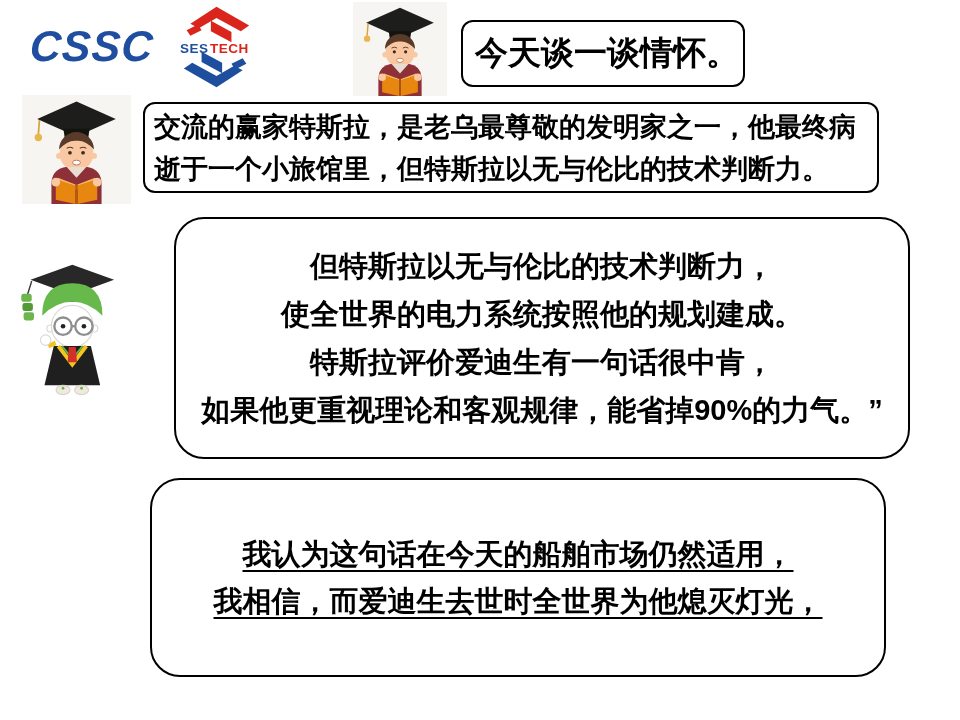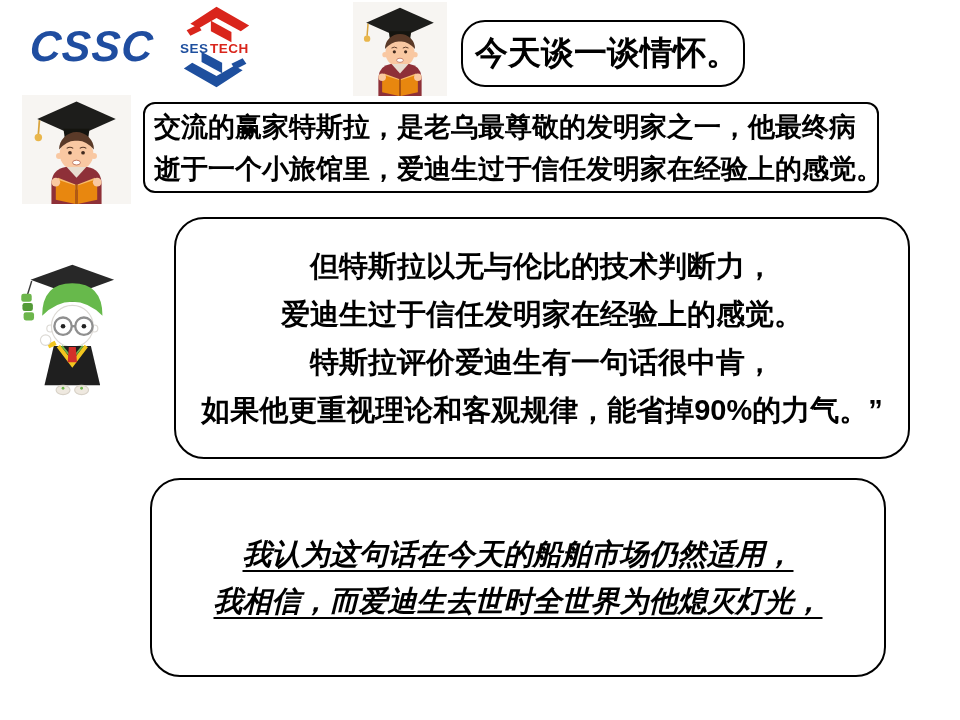--- a/index.html
+++ b/index.html
@@ -12,37 +12,37 @@
   .brand-cssc {
     left:30px; top:22px; font-size:43px; font-weight:bold; font-style:italic;
     letter-spacing:1px; transform:skewX(-4deg); white-space:nowrap;
   }
   .callout {
     position:absolute; box-sizing:border-box; background:#ffffff;
     border:2.5px solid #000000; font-weight:bold; color:#000; overflow:hidden;
   }
   .callout .line { white-space:nowrap; }
   .intro-box {
-    left:461px; top:20px; width:284px; height:67px; border-radius:24px;
+    left:461px; top:20px; width:284px; height:67px; border-radius:12px;
     display:flex; align-items:center; padding-left:12px; font-size:33px;
   }
   .fact-box {
     left:143px; top:102px; width:736px; height:91px; border-radius:12px;
     display:flex; flex-direction:column; justify-content:center;
     padding:0 9px; font-size:27px; line-height:42px; text-align:left;
   }
   .quote-box {
     left:150px; top:217px; width:736px; height:242px; border-radius:30px;
     display:flex; flex-direction:column; justify-content:center;
     font-size:29px; line-height:48px; text-align:center;margin-left:24px;
   }
   .concl-box {
     left:150px; top:478px; width:736px; height:199px; border-radius:30px;
     display:flex; flex-direction:column; justify-content:center;
-    font-size:29px; line-height:47px; text-align:center;font-style:italic;
+    font-size:29px; line-height:47px; text-align:center;
   }
   .concl-box .line {
     text-decoration:underline; text-decoration-thickness:2px; text-underline-offset:6px;
   }
   .grad-top  { left:350px; top:2px;   width:100px; height:94px; }
   .grad-left { left:20px;  top:95px;  width:113px; height:109px; }
   .green-kid { left:12px;  top:262px; width:116px; height:140px; }
   .sestech   { left:168px; top:5px;   width:97px;  height:84px; }
   svg { display:block; }
   .sestech text { font-family:"Liberation Sans",sans-serif; font-weight:bold; font-size:14.5px; letter-spacing:.5px; }
@@ -120,21 +120,21 @@
     <polygon points="67,76 51,82 51,87 67,81" fill="#f7bc6b"></polygon>
     <polygon points="31,77 49,83 49,100 31,96" fill="#e8870f"></polygon>
     <polygon points="69,77 51,83 51,100 69,96" fill="#e8870f"></polygon>
     <rect x="49.2" y="82" width="1.6" height="18" fill="#b05f07"></rect>
     <circle cx="31" cy="80" r="4" fill="#f9c8a2"></circle>
     <circle cx="69" cy="80" r="4" fill="#f9c8a2"></circle>
   </svg>
 
   <div class="callout fact-box">
     <div class="line">交流的赢家特斯拉，是老乌最尊敬的发明家之一，他最终病</div>
-    <div class="line">逝于一个小旅馆里，爱迪生过于信任发明家在经验上的感觉。</div>
+    <div class="line">逝于一个小旅馆里，但特斯拉以无与伦比的技术判断力。</div>
   </div>
 
   <svg class="abs green-kid" viewBox="0 0 100 120">
     <polygon points="52,2 88,15 52,28 16,15" fill="#282828"></polygon>
     <polygon points="42,22 62,22 60,34 44,34" fill="#1c1c1c"></polygon>
     <path d="M17,16 L13,29" stroke="#3a3a3a" stroke-width="1.2" fill="none"></path>
     <rect x="8" y="27" width="9" height="7" rx="2" fill="#6db64c"></rect>
     <rect x="9" y="35" width="9" height="7" rx="2" fill="#539a37"></rect>
     <rect x="10" y="43" width="9" height="7" rx="2" fill="#6db64c"></rect>
     <path d="M26,46 Q26,18 52,18 Q78,18 78,46 Q66,34 52,34 Q38,34 26,46 Z" fill="#67b94b"></path>
@@ -153,21 +153,21 @@
     <rect x="31" y="69" width="7" height="4" fill="#f2c61f" transform="rotate(-25 34 71)"></rect>
     <circle cx="29" cy="67" r="4.5" fill="#ffffff" stroke="#dcd9d4" stroke-width="1"></circle>
     <ellipse cx="44" cy="110" rx="6" ry="4" fill="#efe9e0" stroke="#d8d2c8" stroke-width="1"></ellipse>
     <ellipse cx="60" cy="110" rx="6" ry="4" fill="#efe9e0" stroke="#d8d2c8" stroke-width="1"></ellipse>
     <circle cx="44" cy="108.5" r="1.2" fill="#6db64c"></circle>
     <circle cx="60" cy="108.5" r="1.2" fill="#6db64c"></circle>
   </svg>
 
   <div class="callout quote-box">
     <div class="line">但特斯拉以无与伦比的技术判断力，</div>
-    <div class="line">爱迪生过于信任发明家在经验上的感觉。</div>
+    <div class="line">使全世界的电力系统按照他的规划建成。</div>
     <div class="line">特斯拉评价爱迪生有一句话很中肯，</div>
     <div class="line">如果他更重视理论和客观规律，能省掉90%的力气。”</div>
   </div>
 
   <div class="callout concl-box">
     <div class="line">我认为这句话在今天的船舶市场仍然适用，</div>
     <div class="line">我相信，而爱迪生去世时全世界为他熄灭灯光，</div>
   </div>
 
 </div>

